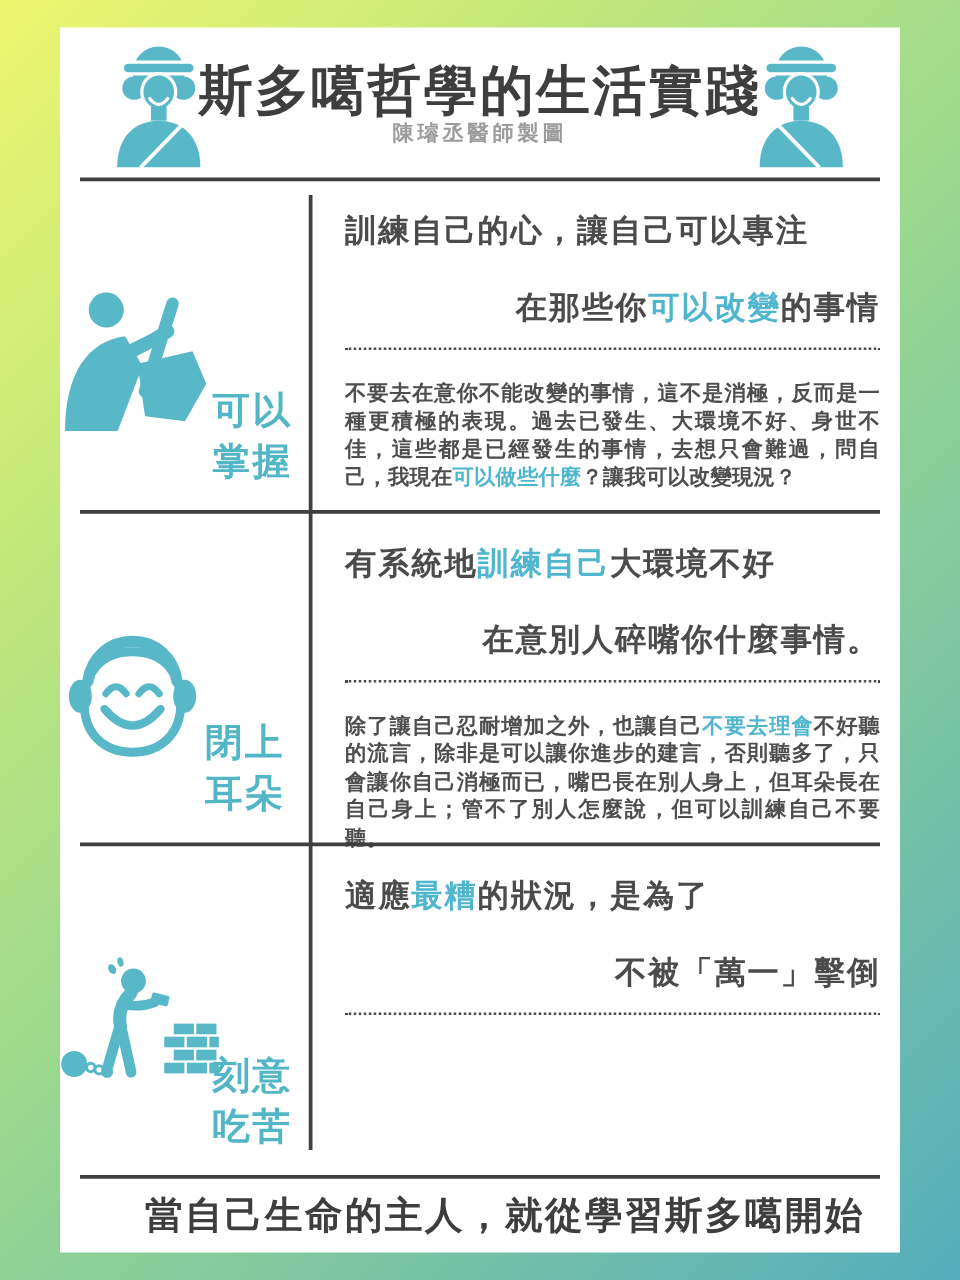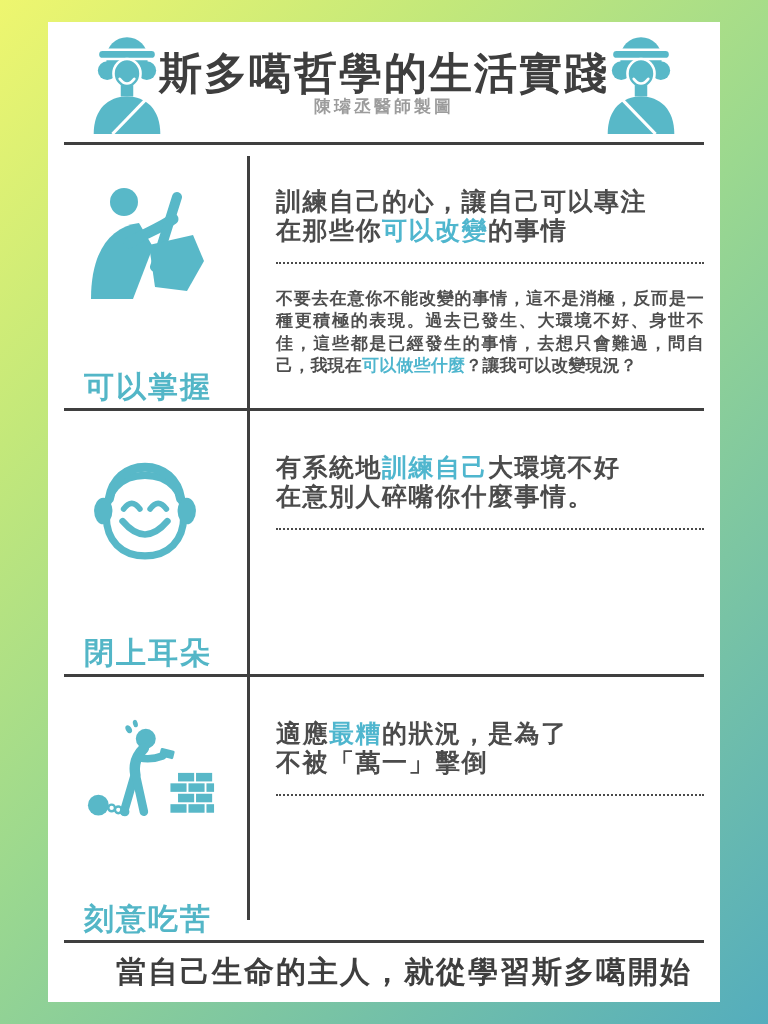--- a/index.html
+++ b/index.html
@@ -11,26 +11,26 @@
   
   .header{height:120px;position:relative;display:flex;flex-direction:column;align-items:center;justify-content:center;padding-top:6px;box-sizing:border-box;}
   .title{font-size:43px;font-weight:800;color:#3e3e3e;letter-spacing:2px;line-height:1;}
   .subtitle{font-size:17px;font-weight:700;color:#9c9c9c;letter-spacing:3px;}
   .phil{position:absolute;top:10px;width:86px;height:102px;}
   .phil.left{left:36px;}
   .phil.right{right:36px;transform:scaleX(-1);}
   .hr{border-top:3px solid #3f3f3f;margin:0 16px;}
   
   .section{height:263px;display:flex;box-sizing:border-box;}
-  .sec-left{width:200px;display:flex;flex-direction:column;align-items:center;box-sizing:border-box;padding-top:42px;}
+  .sec-left{width:200px;display:flex;flex-direction:row;align-items:center;box-sizing:border-box;padding-top:42px;padding-bottom:18px;}
   .sec-icon{width:122px;height:112px;}
   .sec-label{margin-top:auto;font-size:30px;font-weight:800;color:#53b6c7;letter-spacing:2px;}
-  .sec-right{flex:1;box-sizing:border-box;padding:42px 16px 0 28px;}
+  .sec-right{flex:1;box-sizing:border-box;padding:26px 16px 0 28px;}
   .hline{font-size:25px;font-weight:800;color:#4b4b4b;letter-spacing:1.5px;line-height:1.15;}
-  .hline2{}
+  .hline2{margin-top:32px;text-align:right;}
   .dotted{border-bottom:2.5px dotted #4a4a4a;margin-top:17px;}
   .para{margin-top:24px;font-size:17px;line-height:1.33;font-weight:600;color:#4e4e4e;text-align:justify;letter-spacing:.2px;}
   .hl{color:#4fb6ce;}
   .vline{position:absolute;left:199px;top:134px;width:3px;height:764px;background:#3f3f3f;}
   
   .footer{flex:1;display:flex;align-items:center;justify-content:center;}
   .footer-text{font-size:30px;font-weight:800;color:#3e3e3e;letter-spacing:2px;margin-left:40px;}
   svg{display:block;}
 </style>
 </head>
@@ -109,20 +109,21 @@
             <path d="M60,55 Q68,44 76,55" fill="none" stroke="#58b8c8" stroke-width="5.5" stroke-linecap="round"></path>
             <path d="M33,67 Q55,93 77,67" fill="none" stroke="#58b8c8" stroke-width="6.5" stroke-linecap="round"></path>
           </svg>
         </span>
         <div class="sec-label">閉上耳朵</div>
       </div>
       <div class="sec-right">
         <div class="hline"><span>有系統地</span><span class="hl">訓練自己</span><span>大環境不好</span></div>
         <div class="hline hline2"><span>在意別人碎嘴你什麼事情。</span></div>
         <div class="dotted"></div>
+        <div class="para"><span>除了讓自己忍耐增加之外，也讓自己</span><span class="hl">不要去理會</span><span>不好聽的流言，除非是可以讓你進步的建言，否則聽多了，只會讓你自己消極而已，嘴巴長在別人身上，但耳朵長在自己身上；管不了別人怎麼說，但可以訓練自己不要聽。</span></div>
       </div>
     </div>
     <div class="hr"></div>
 
     <div class="section">
       <div class="sec-left">
         <span class="sec-icon">
           <svg viewBox="0 0 135 108" width="128" height="104">
             <g fill="#58b8c8">
               <circle cx="62" cy="20" r="10.5"></circle>

